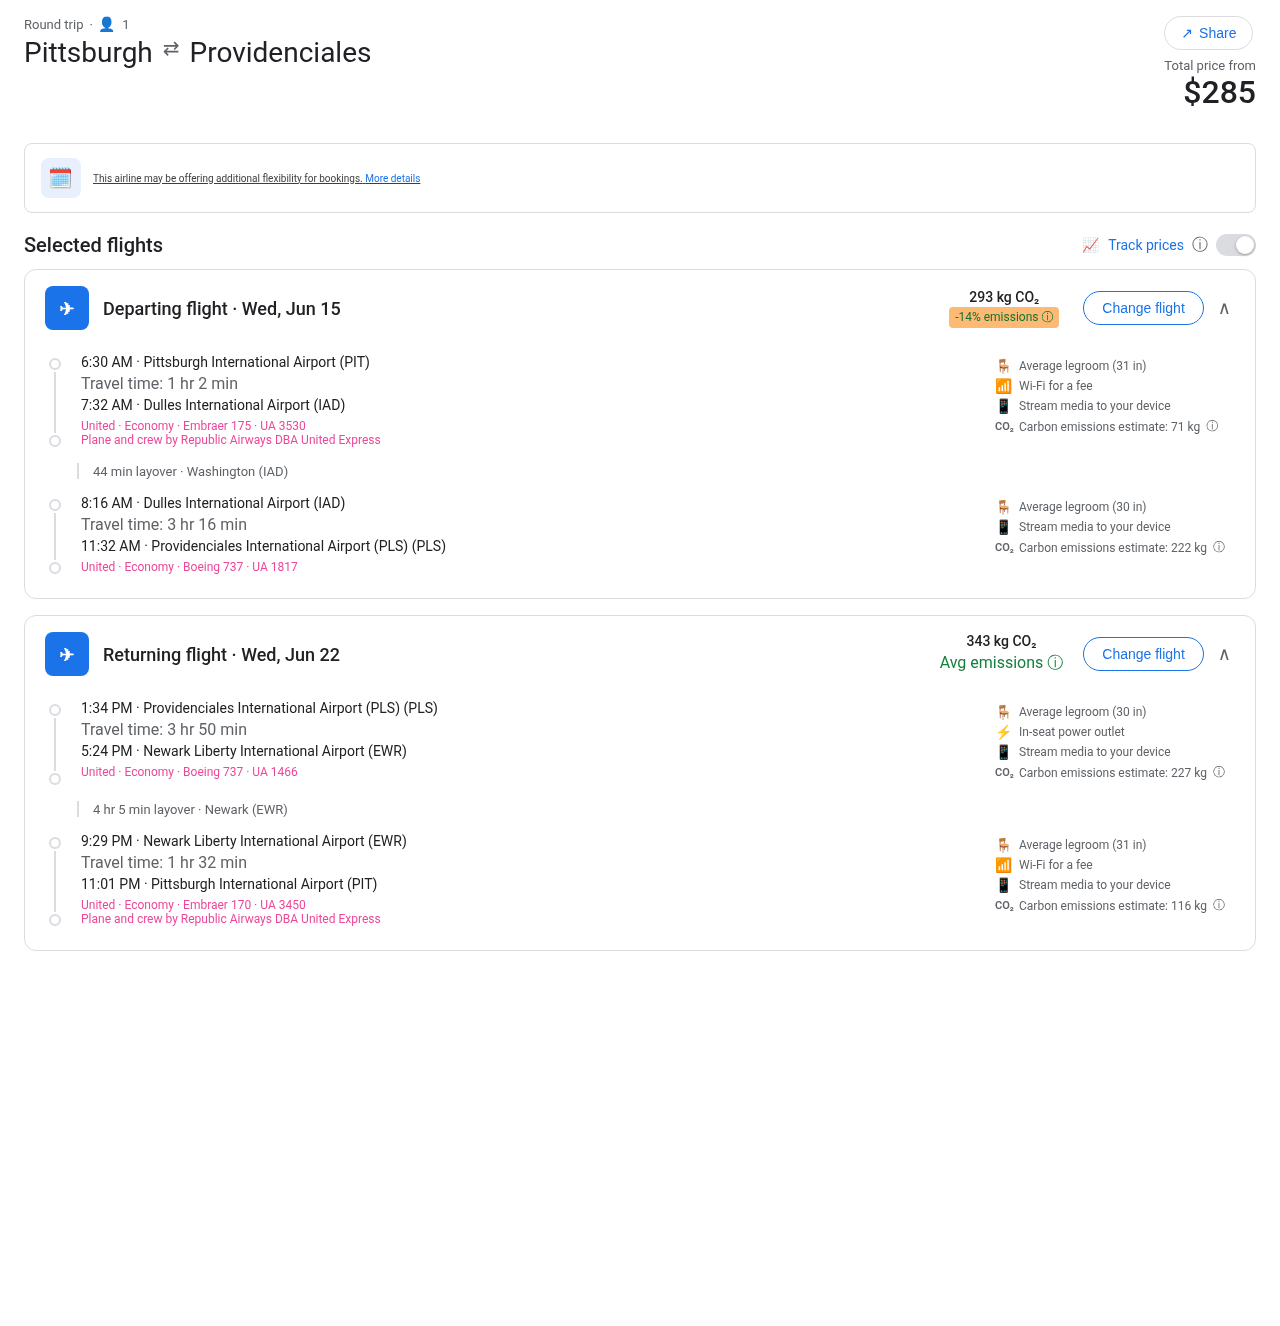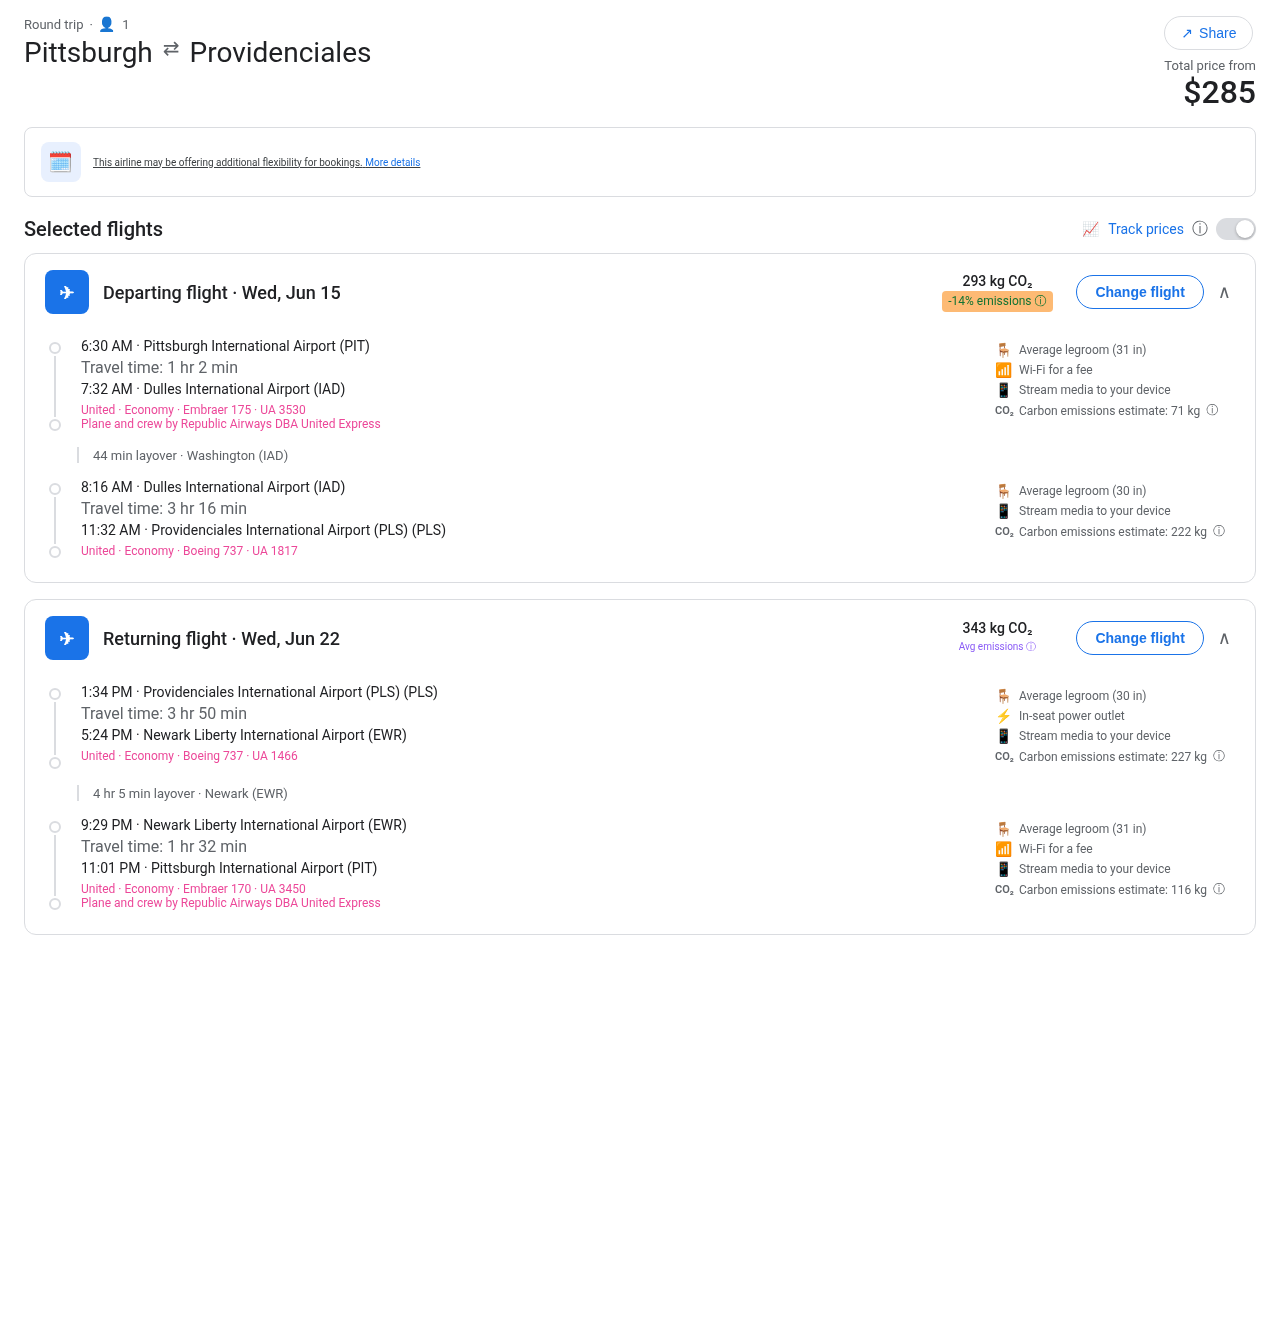--- a/index.html
+++ b/index.html
@@ -11,21 +11,21 @@
       max-width: 1280px;
     }
     .page-wrapper {
       padding: 16px 24px;
     }
     
     .top-bar {
       display: flex;
       justify-content: space-between;
       align-items: flex-start;
-      margin-bottom: 16px;
+      margin-bottom: 32px;
     }
     .trip-meta {
       font-size: 13px;
       color: #5f6368;
       margin-bottom: 4px;
       display: flex;
       align-items: center;
       gap: 6px;
     }
     .person-icon {
@@ -185,35 +185,35 @@
     .co2-badge {
       font-size: 12px;
       color: #137333;
       background: #fdba74;
       padding: 2px 6px;
       border-radius: 4px;
       display: inline-block;
       margin-top: 2px;
     }
     .co2-badge-neutral {
-      font-size: 10px;
-      color: #8b5cf6;
+      font-size: 16px;
+      color: #15803d;
       padding: 2px 6px;
       border-radius: 4px;
       display: inline-block;
       margin-top: 2px;
     }
     .change-flight-btn {
       border: 1px solid #1a73e8;
       background: #fff;
       color: #1a73e8;
       border-radius: 20px;
       padding: 8px 18px;
       font-size: 14px;
-      font-weight: 700;
+      font-weight: 400;
       cursor: pointer;
       white-space: nowrap;
     }
     .expand-btn {
       background: none;
       border: none;
       cursor: pointer;
       font-size: 18px;
       color: #5f6368;
       padding: 4px;

